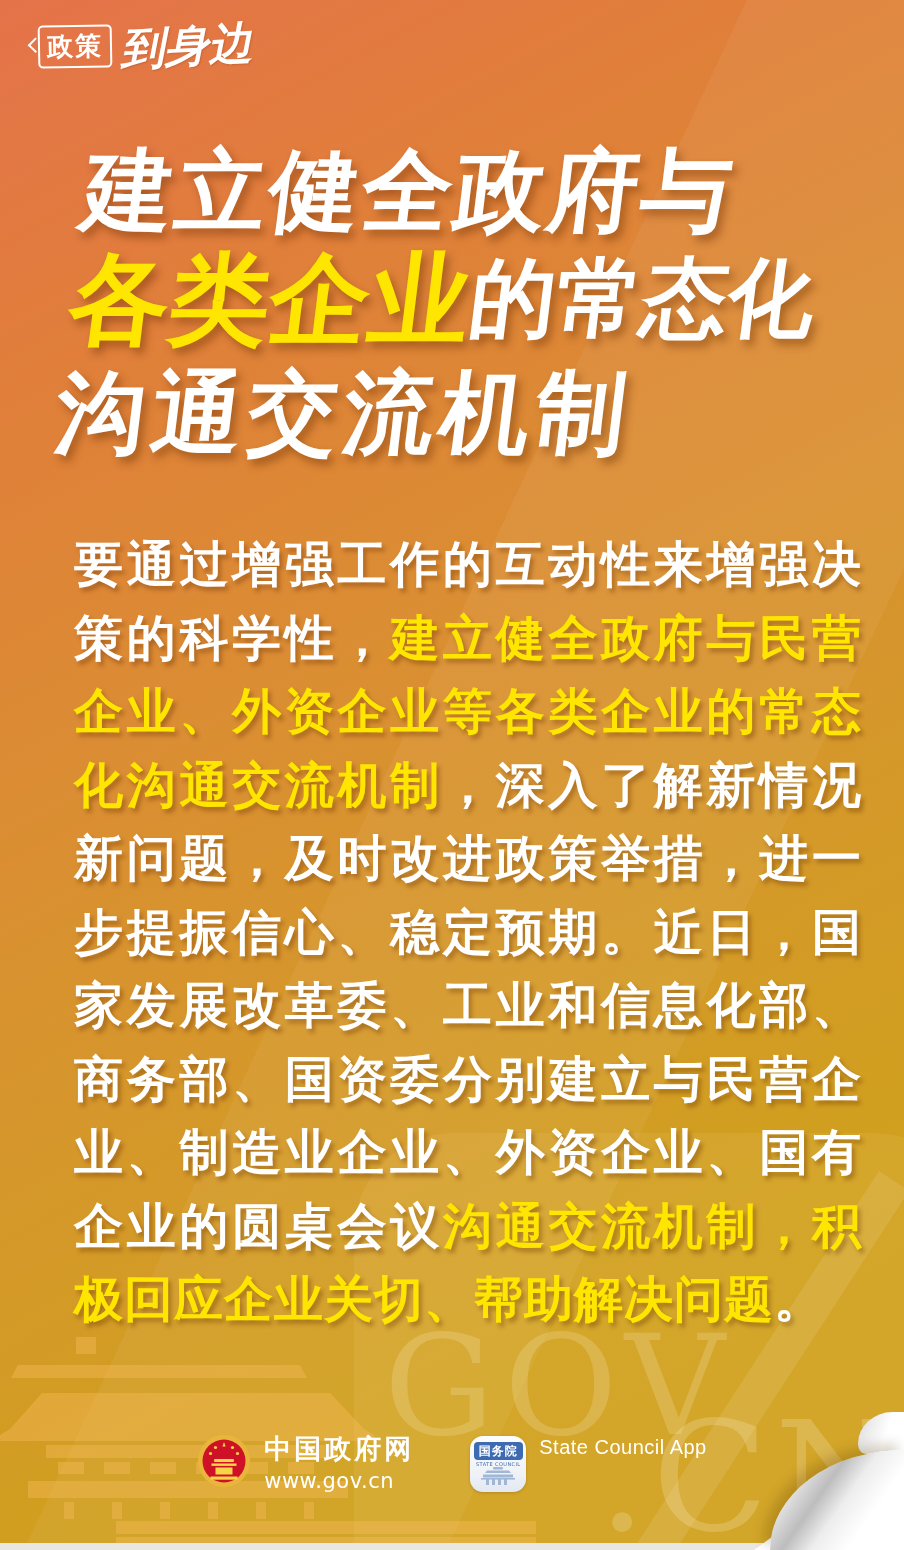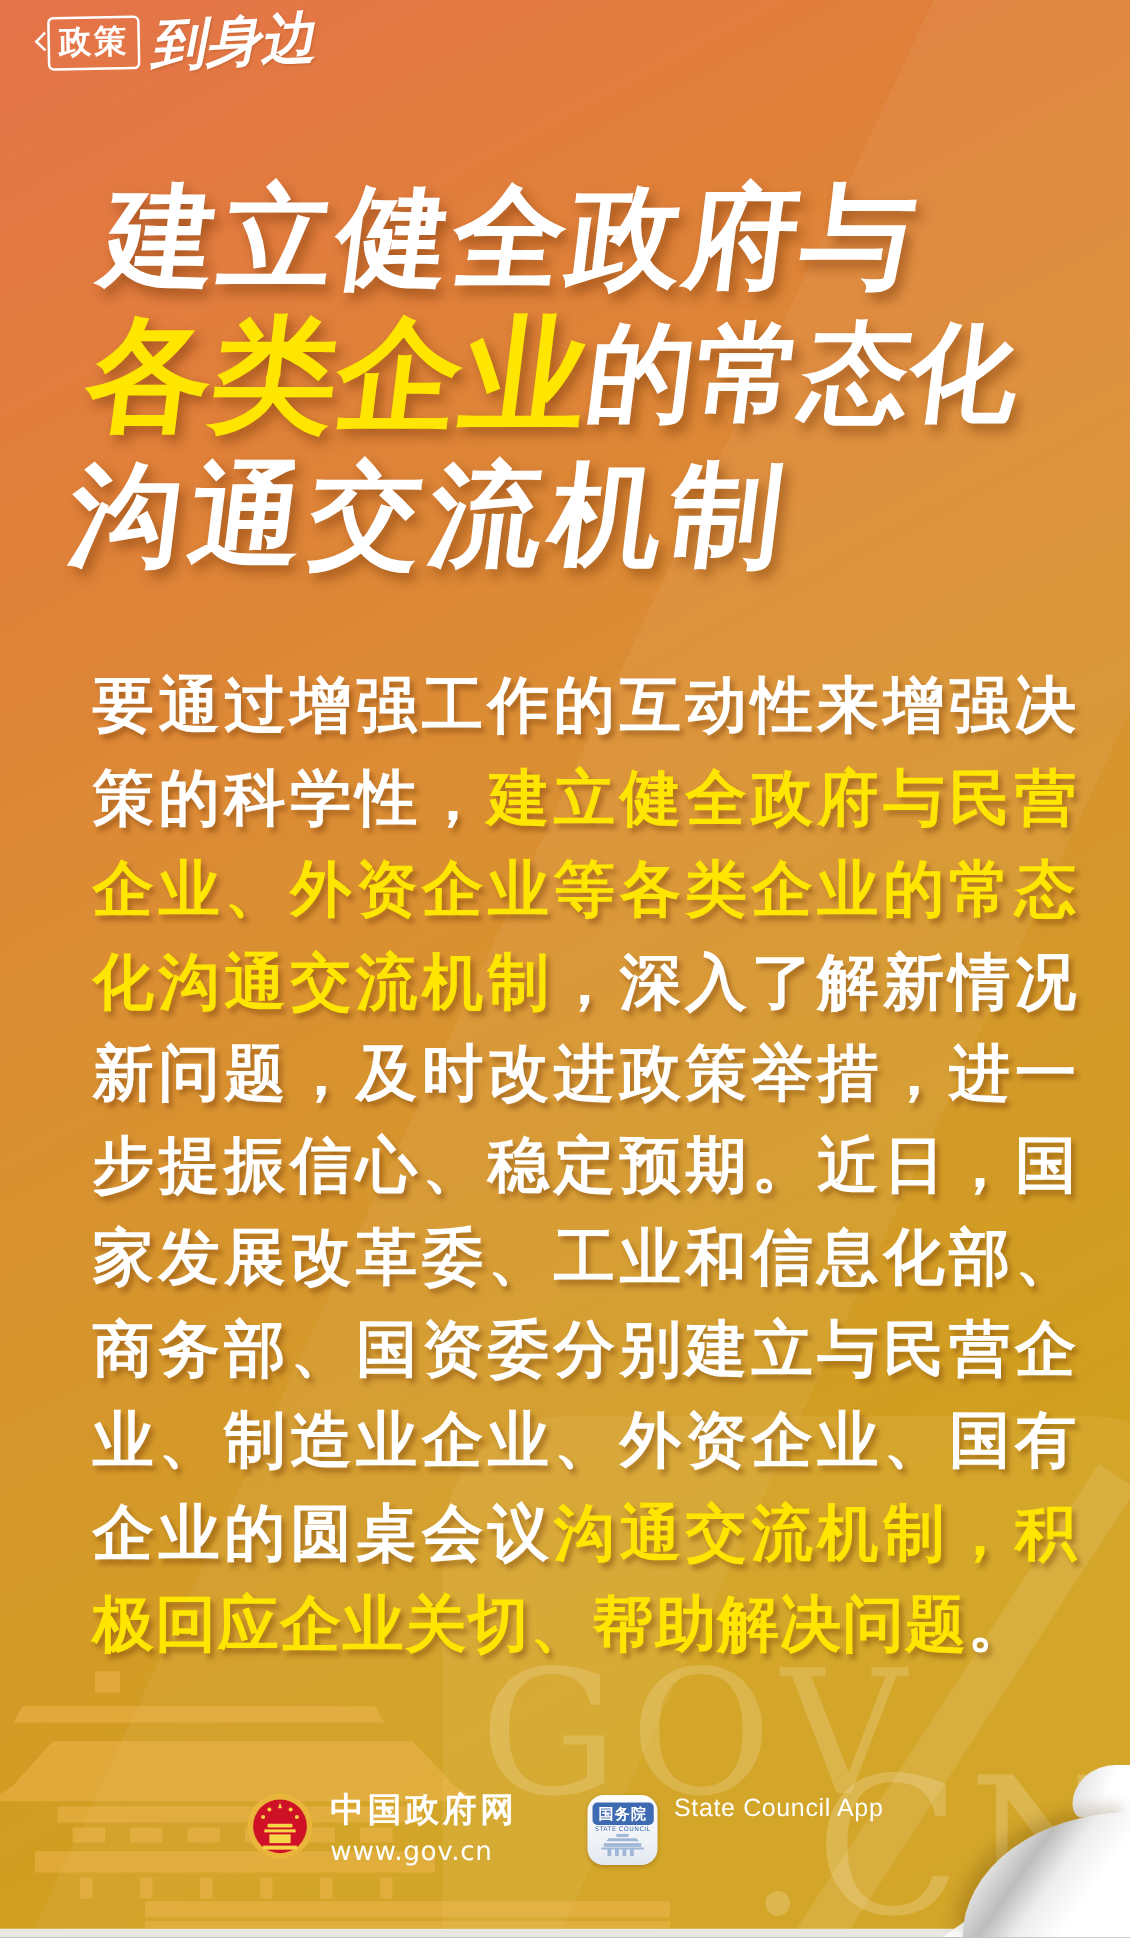--- a/index.html
+++ b/index.html
@@ -11,21 +11,21 @@
   
   .bottom-edge{position:absolute;left:0;bottom:0;width:100%;height:7px;background:#e9e7e2;z-index:1;}
   
   .sheet{
     position:absolute;left:0;top:0;width:904px;height:1543px;overflow:hidden;z-index:2;
     background:linear-gradient(152deg,#e5734a 0%,#e07f3a 20%,#db8d33 40%,#d5982a 60%,#d0a01e 80%,#cda01b 100%);
   }
   .sheen{position:absolute;inset:0;pointer-events:none;
     background:linear-gradient(115deg,rgba(255,255,255,0) 46%,rgba(255,255,255,0.05) 46%,rgba(255,255,255,0.05) 72%,rgba(255,255,255,0) 72%);}
   
-  .brand{position:absolute;left:38px;top:12px;display:flex;align-items:center;color:#fff;z-index:6;}
+  .brand{position:absolute;left:38px;top:24px;display:flex;align-items:center;color:#fff;z-index:6;}
   .brand-tag{
     position:relative;border:2px solid #fff;border-radius:5px;
     font-size:26px;font-weight:bold;line-height:1;padding:6px 7px 7px;letter-spacing:2px;
     transform:rotate(-1deg);
   }
   .brand-tag::before{
     content:"";position:absolute;left:-10px;top:12px;width:9px;height:9px;
     border-left:2px solid #fff;border-bottom:2px solid #fff;transform:rotate(45deg);
   }
   .brand-script{

